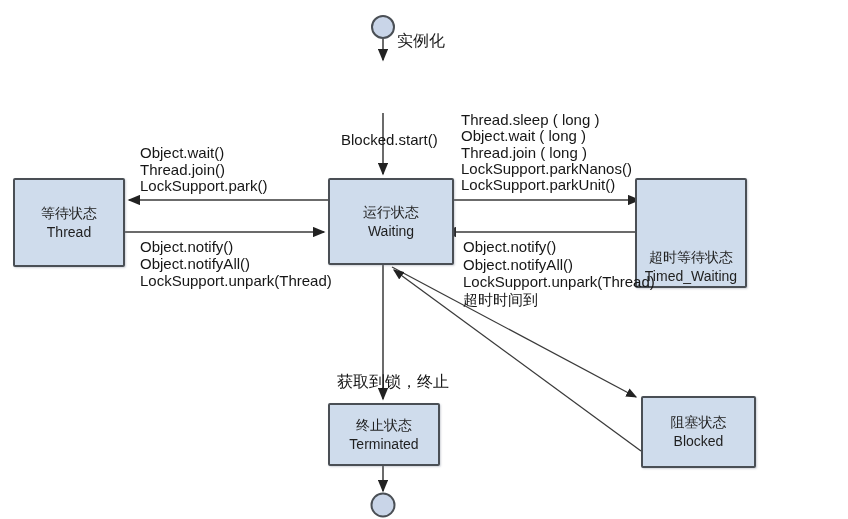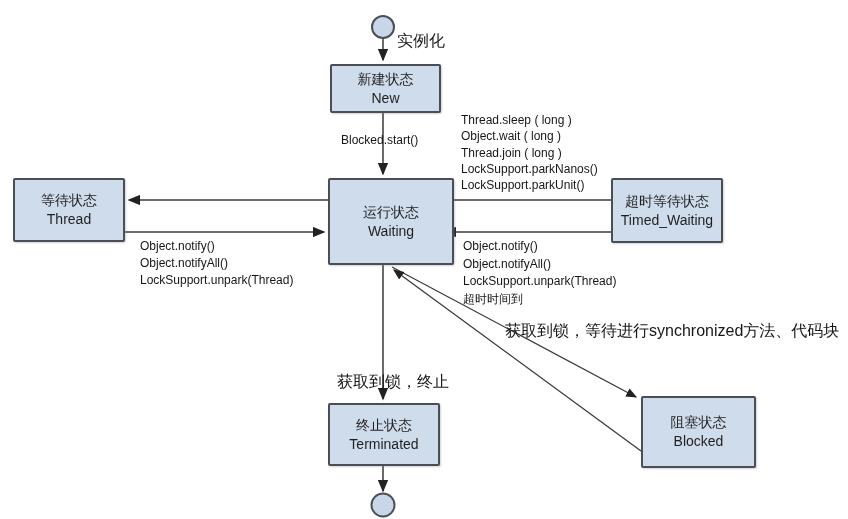--- a/index.html
+++ b/index.html
@@ -12,21 +12,21 @@
   .node{
     position:absolute;box-sizing:border-box;
     background:#cfdcec;border:2px solid #4a4f55;border-radius:2px;
     display:flex;flex-direction:column;align-items:center;justify-content:center;
     text-align:center;line-height:19px;font-size:14px;
     box-shadow:1px 1px 2px rgba(120,130,145,0.35);
   }
   .node .zh{font-size:14px;}
   .node .en{font-size:14px;}
   .edge-label{
-    position:absolute;font-size:12px;line-height:16.5px;
+    position:absolute;font-size:15px;line-height:16.5px;
     white-space:pre-line;color:#161616;
   }
   .edge-label.cjk{font-size:16px;}
 </style>
 </head>
 <body>
 
 <div id="stage">
 
   <svg id="connectors" width="848" height="519" viewBox="0 0 848 519">
@@ -45,67 +45,65 @@
     <line x1="328" y1="200" x2="129" y2="200" stroke="#3a3a3a" stroke-width="1.5" marker-end="url(#arr)"></line>
     <line x1="125" y1="232" x2="324" y2="232" stroke="#3a3a3a" stroke-width="1.5" marker-end="url(#arr)"></line>
     <line x1="441" y1="200" x2="639" y2="200" stroke="#3a3a3a" stroke-width="1.5" marker-end="url(#arr)"></line>
     <line x1="643" y1="232" x2="445" y2="232" stroke="#3a3a3a" stroke-width="1.5" marker-end="url(#arr)"></line>
     <line x1="383" y1="265" x2="383" y2="399" stroke="#3a3a3a" stroke-width="1.5" marker-end="url(#arr)"></line>
     <line x1="383" y1="466" x2="383" y2="491" stroke="#3a3a3a" stroke-width="1.5" marker-end="url(#arr)"></line>
     <line x1="392" y1="267" x2="636" y2="397" stroke="#3a3a3a" stroke-width="1.3" marker-end="url(#arr)"></line>
     <line x1="641" y1="451" x2="394" y2="270" stroke="#3a3a3a" stroke-width="1.3" marker-end="url(#arr)"></line>
   </svg>
 
-  <div class="node" style="left:330px;top:64px;width:111px;height:49px;">
-    <div class="zh">新建状态</div>
-    <div class="en">New</div>
-  </div>
 
-  <div class="node" style="left:13px;top:178px;width:112px;height:64px;">
+  <div class="node" style="left:13px;top:178px;width:112px;height:89px;">
     <div class="zh">等待状态</div>
     <div class="en">Thread</div>
   </div>
 
   <div class="node" style="left:328px;top:178px;width:126px;height:87px;">
     <div class="zh">运行状态</div>
     <div class="en">Waiting</div>
   </div>
 
-  <div class="node" style="left:611px;top:178px;width:112px;height:65px;">
+  <div class="node" style="left:635px;top:178px;width:112px;height:110px;justify-content:flex-end;">
     <div class="zh">超时等待状态</div>
     <div class="en">Timed_Waiting</div>
   </div>
 
   <div class="node" style="left:641px;top:396px;width:115px;height:72px;">
     <div class="zh">阻塞状态</div>
     <div class="en">Blocked</div>
   </div>
 
   <div class="node" style="left:328px;top:403px;width:112px;height:63px;">
     <div class="zh">终止状态</div>
     <div class="en">Terminated</div>
   </div>
 
   <div class="edge-label cjk" style="left:397px;top:33px;">实例化</div>
 
   <div class="edge-label" style="left:341px;top:132px;">Blocked.start()</div>
 
+  <div class="edge-label" style="left:140px;top:145px;">Object.wait()
+Thread.join()
+LockSupport.park()</div>
 
   <div class="edge-label" style="left:140px;top:238px;line-height:17px;">Object.notify()
 Object.notifyAll()
 LockSupport.unpark(Thread)</div>
 
   <div class="edge-label" style="left:461px;top:112px;line-height:16.3px;">Thread.sleep ( long )
 Object.wait ( long )
 Thread.join ( long )
 LockSupport.parkNanos()
 LockSupport.parkUnit()</div>
 
   <div class="edge-label" style="left:463px;top:238px;line-height:17.5px;">Object.notify()
 Object.notifyAll()
 LockSupport.unpark(Thread)
 超时时间到</div>
 
-  <div class="edge-label cjk" style="left:505px;top:323px;">获取到锁，等待进行synchronized方法、代码块</div>
 
   <div class="edge-label cjk" style="left:337px;top:374px;">获取到锁，终止</div>
 
 </div>
 
 </body></html>

